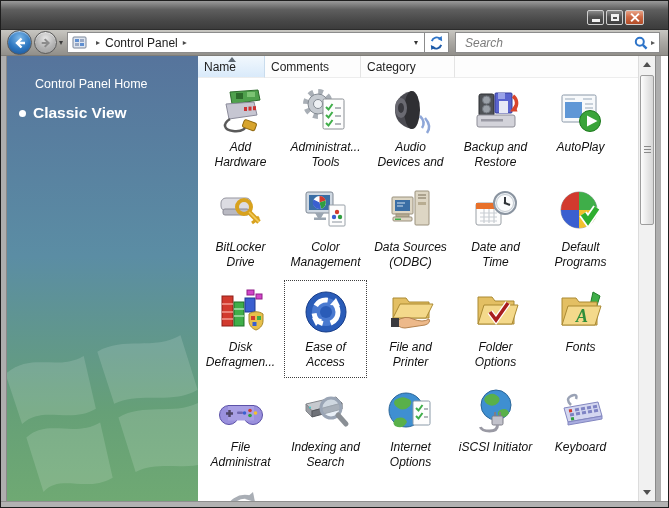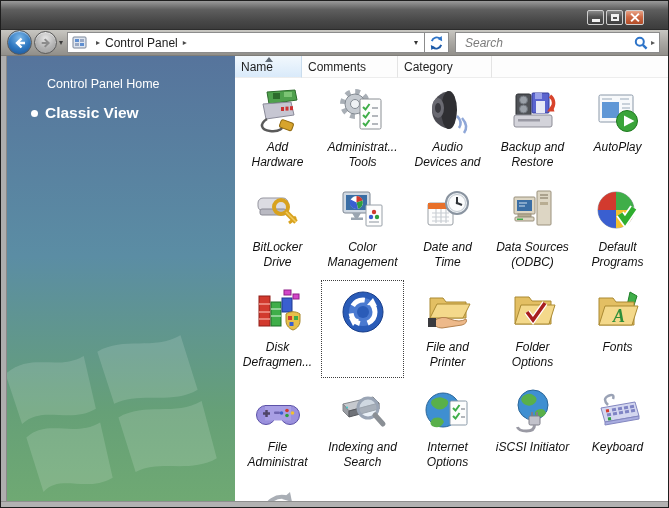--- a/index.html
+++ b/index.html
@@ -69,24 +69,23 @@
   .mag{display:flex;margin:0 3px;}
   .srch-arrow{font-size:8px;color:#555;}
   
   .bodyrow{display:flex;height:445px;}
   .frame-l,.frame-r{width:6px;background:#aeaeae;flex:none;}
   .frame-l{border-right:1px solid #8a8a8a;}
   .frame-r{border-left:1px solid #8a8a8a;}
   .frame-b{height:6px;background:#b2b2b2;border-top:1px solid #8f8f8f;}
   
   .sidebar{
-    width:228px;flex:none;position:relative;overflow:hidden;
+    width:191px;flex:none;position:relative;overflow:hidden;
     background:linear-gradient(#56749c,#5b8da4 45%,#66a077 80%,#6fa973);
     color:#fff;
-    padding-left:12px;
   }
   .flag{position:absolute;left:-14px;bottom:-28px;opacity:.9;}
   .side-home{margin:21px 0 0 28px;font-size:12.5px;cursor:pointer;position:relative;}
   .side-classic{margin:13px 0 0 12px;display:flex;align-items:center;cursor:pointer;position:relative;}
   .bullet{width:7px;height:7px;border-radius:50%;background:#fff;margin-right:7px;flex:none;}
   .classic-label{font-size:15.5px;font-weight:bold;}
   
   .content{width:440px;flex:none;background:#fff;display:flex;flex-direction:column;overflow:hidden;justify-content:center;}
   .colheads{height:22px;display:flex;flex:none;background:#fdfdfd;font-size:12px;color:#1e1e1e;}
   .colhead{
@@ -495,58 +494,62 @@
             <span class="ticon"><svg viewBox="0 0 48 48" width="48" height="48">
                 <use href="#i-color-management"></use>
               </svg></span>
             <div class="tlabel">
               <div>Color</div>
               <div>Management</div>
             </div>
           </div>
           <div class="tile">
             <span class="ticon"><svg viewBox="0 0 48 48" width="48" height="48">
+                <use href="#i-data-sources"></use>
+              </svg></span>
+            <div class="tlabel">
+              <div>Data Sources</div>
+              <div>(ODBC)</div>
+            </div>
+          </div>
+          <div class="tile">
+            <span class="ticon"><svg viewBox="0 0 48 48" width="48" height="48">
                 <use href="#i-date-time"></use>
               </svg></span>
             <div class="tlabel">
               <div>Date and</div>
               <div>Time</div>
             </div>
           </div>
           <div class="tile">
             <span class="ticon"><svg viewBox="0 0 48 48" width="48" height="48">
-                <use href="#i-data-sources"></use>
-              </svg></span>
-            <div class="tlabel">
-              <div>Data Sources</div>
-              <div>(ODBC)</div>
-            </div>
-          </div>
-          <div class="tile">
-            <span class="ticon"><svg viewBox="0 0 48 48" width="48" height="48">
                 <use href="#i-default-programs"></use>
               </svg></span>
             <div class="tlabel">
               <div>Default</div>
               <div>Programs</div>
             </div>
           </div>
           <div class="tile">
             <span class="ticon"><svg viewBox="0 0 48 48" width="48" height="48">
                 <use href="#i-disk-defrag"></use>
               </svg></span>
             <div class="tlabel">
               <div>Disk</div>
               <div>Defragmen...</div>
             </div>
           </div>
           <div class="tile selected">
             <span class="ticon"><svg viewBox="0 0 48 48" width="48" height="48">
                 <use href="#i-ease-of-access"></use>
               </svg></span>
+            <div class="tlabel">
+              <div>Ease of</div>
+              <div>Access</div>
+            </div>
           </div>
           <div class="tile">
             <span class="ticon"><svg viewBox="0 0 48 48" width="48" height="48">
                 <use href="#i-file-printer"></use>
               </svg></span>
             <div class="tlabel">
               <div>File and</div>
               <div>Printer</div>
             </div>
           </div>

